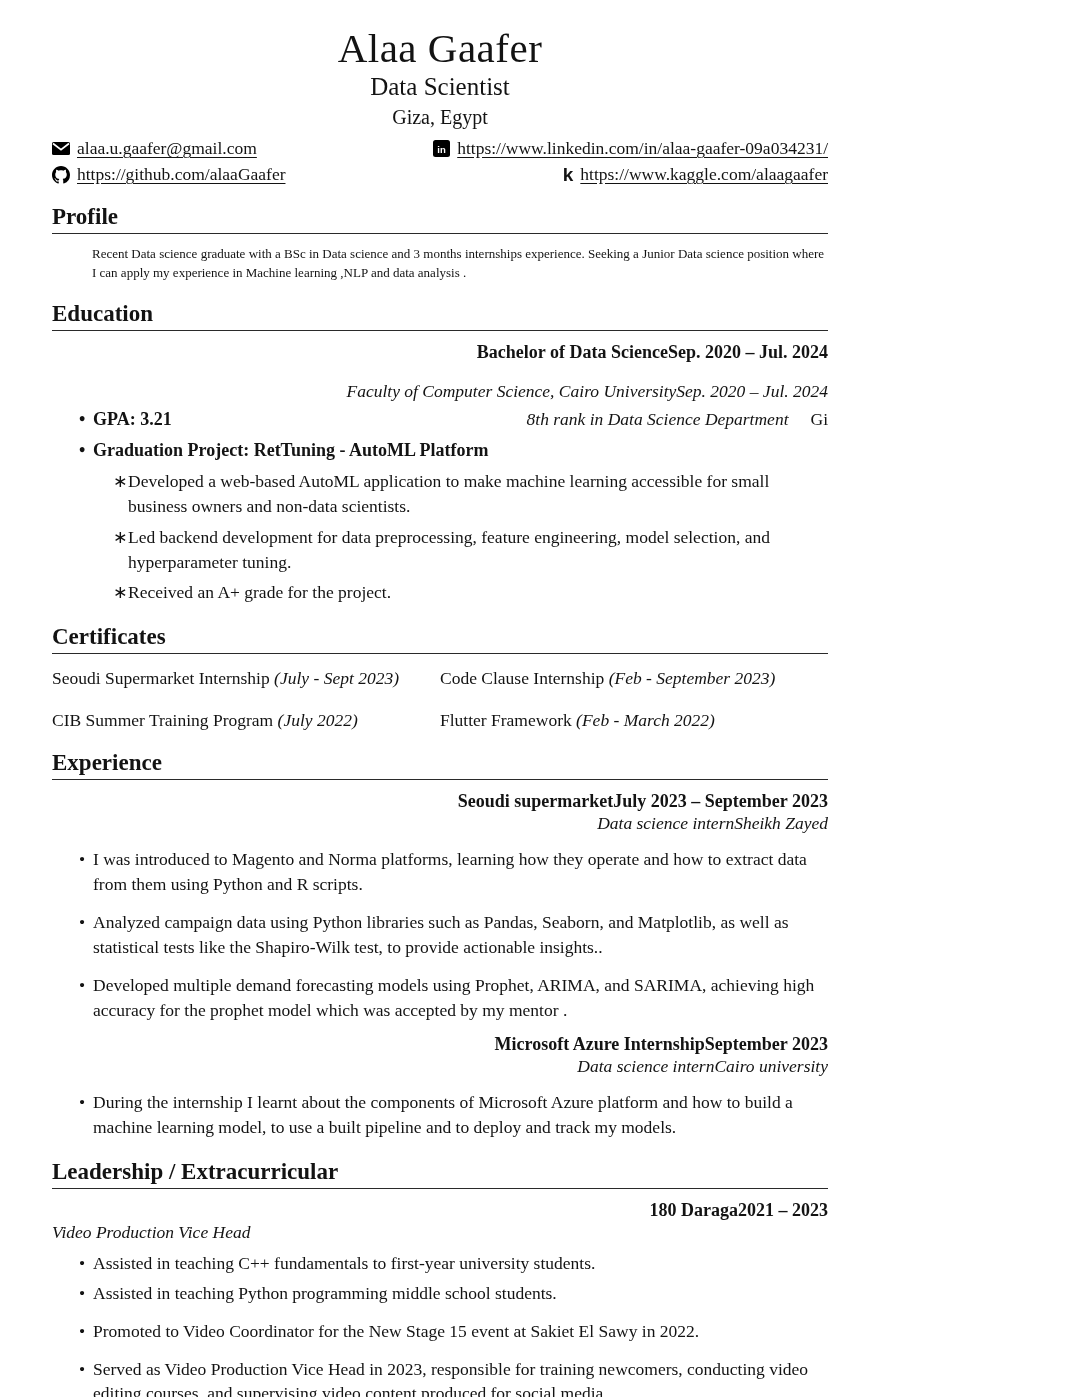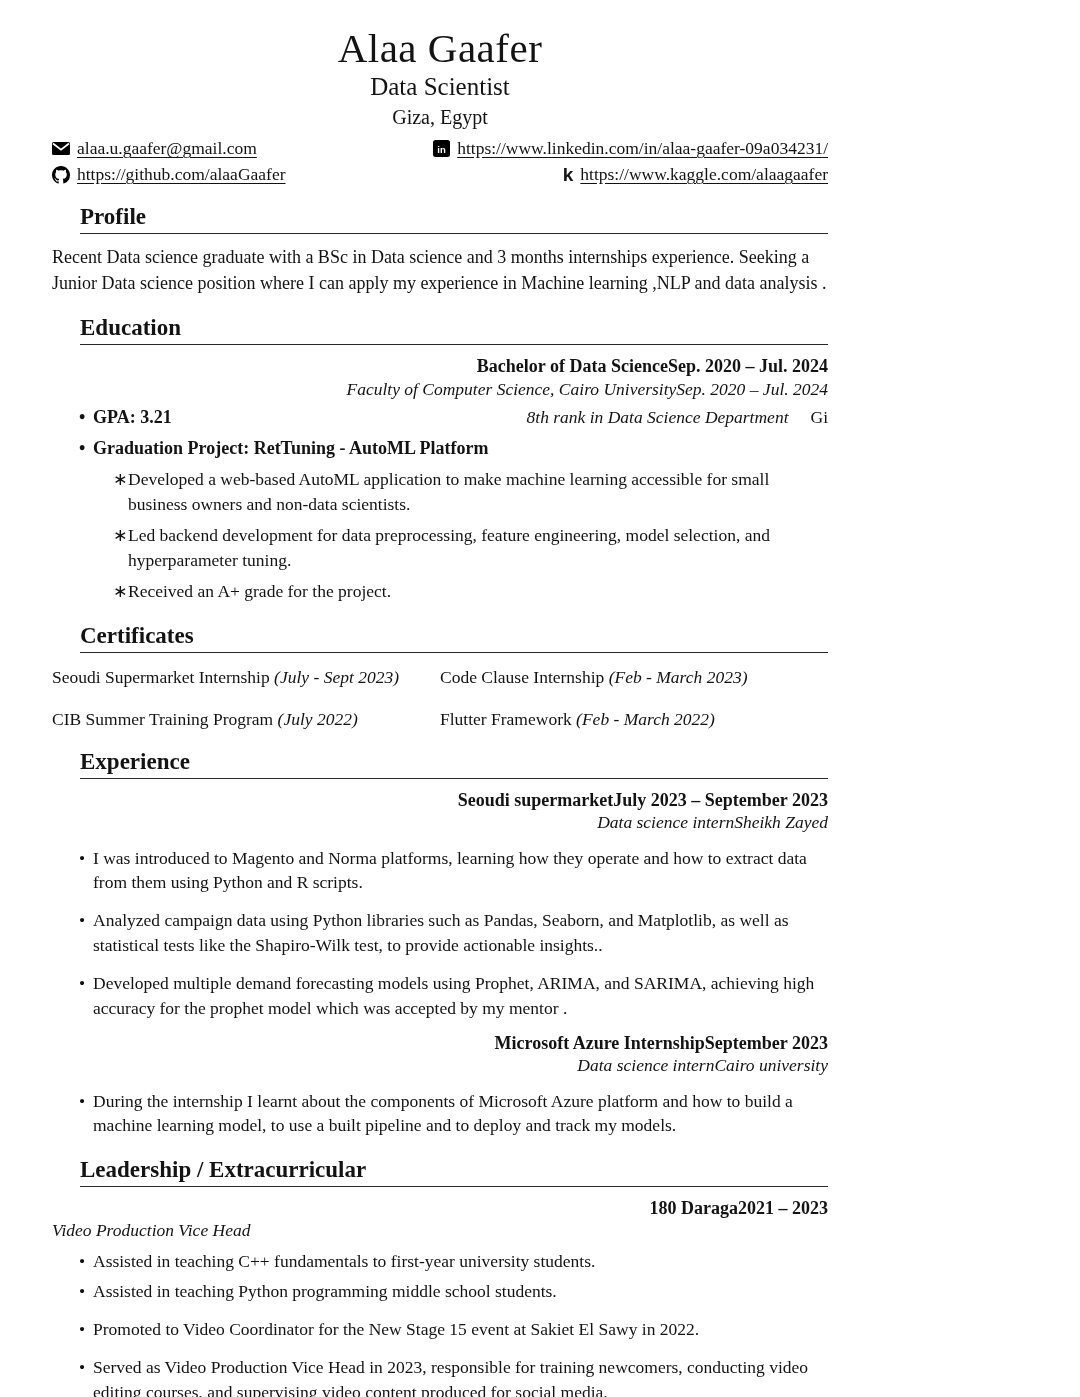--- a/index.html
+++ b/index.html
@@ -20,23 +20,23 @@
   .contact-row.second { margin-top:5px; gap:46px; }
   .contact { display:flex; align-items:center; gap:7px; }
   .contact a { color:#131313; text-decoration:underline; text-underline-offset:3px; cursor:pointer; }
   .icn { display:inline-flex; align-items:center; justify-content:center;border-radius:7px; }
   .kaggle-k { font-family:"Liberation Sans", sans-serif; font-weight:bold; font-size:19px; line-height:1; }
 
   
   .section-title {
     font-size:23px; font-weight:bold;
     border-bottom:1.6px solid #2a2a2a;
-    padding-bottom:3px; margin-top:19px; margin-bottom:11px;margin-left:28px;
+    padding-bottom:3px; margin-top:19px; margin-bottom:11px;
   }
-  .body-text { font-size:18px; line-height:1.42; }
+  .body-text { font-size:13px; line-height:1.42;margin-left:40px; }
 
   .row2 { display:flex; justify-content:flex-end; align-items:baseline; }
   .h-bold { font-size:18px; font-weight:bold; }
   .h-ital { font-size:17.5px; font-style:italic; }
   .rt { text-align:right; }
 
   
   .li1 { position:relative; padding-left:41px; font-size:17.5px; line-height:1.42; margin-top:5px; }
   .li1::before { content:"•"; position:absolute; left:27px; }
   .li1.bold { font-weight:bold; font-size:18px; }
@@ -108,41 +108,41 @@
     <div class="body-text">Recent Data science graduate with a BSc in Data science and 3 months internships experience. Seeking a Junior Data science position where I can apply my experience in Machine learning ,NLP and data analysis .</div>
   </div>
 
   <div>
     <div class="section-title">Education</div>
 
     <div class="row2">
       <span class="h-bold">Bachelor of Data Science</span>
       <span class="h-bold rt">Sep. 2020 – Jul. 2024</span>
     </div>
-    <div class="row2" style="margin-top:2px;">
+    <div class="row2" style="margin-top:18px;">
       <span class="h-ital">Faculty of Computer Science, Cairo University</span>
       <span class="h-ital rt">Sep. 2020 – Jul. 2024</span>
     </div>
 
     <div class="gpa-row">
       <span class="li1 bold" style="margin-top:0;">GPA: 3.21</span>
       <span class="h-ital rt"><span>8th rank in Data Science Department</span><span class="rank-suffix">Gi</span></span>
     </div>
 
     <div class="li1 bold">Graduation Project: RetTuning - AutoML Platform</div>
     <div class="li2">Developed a web-based AutoML application to make machine learning accessible for small business owners and non-data scientists.</div>
     <div class="li2">Led backend development for data preprocessing, feature engineering, model selection, and hyperparameter tuning.</div>
     <div class="li2">Received an A+ grade for the project.</div>
   </div>
 
   <div>
     <div class="section-title">Certificates</div>
     <div class="cert-grid">
       <div><span>Seoudi Supermarket Internship</span> <span class="cert-date">(July - Sept 2023)</span></div>
-      <div><span>Code Clause Internship</span> <span class="cert-date">(Feb - March 2023)</span></div>
+      <div><span>Code Clause Internship</span> <span class="cert-date">(Feb - September 2023)</span></div>
       <div><span>CIB Summer Training Program</span> <span class="cert-date">(July 2022)</span></div>
       <div><span>Flutter Framework</span> <span class="cert-date">(Feb - March 2022)</span></div>
     </div>
   </div>
 
   <div>
     <div class="section-title">Experience</div>
 
     <div class="job">
       <div class="row2">

